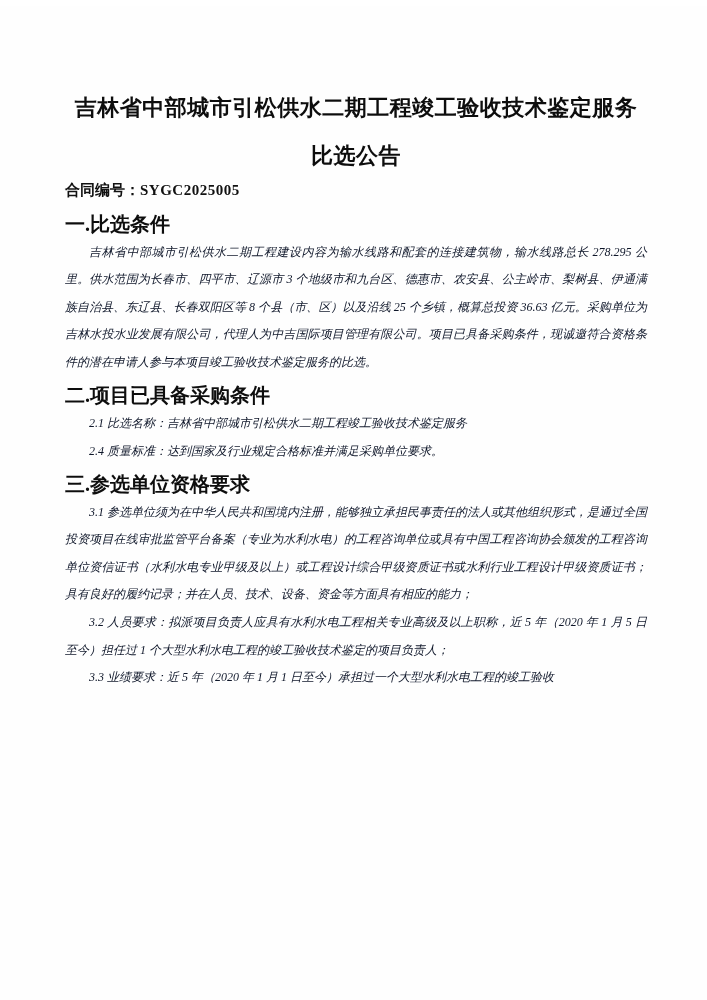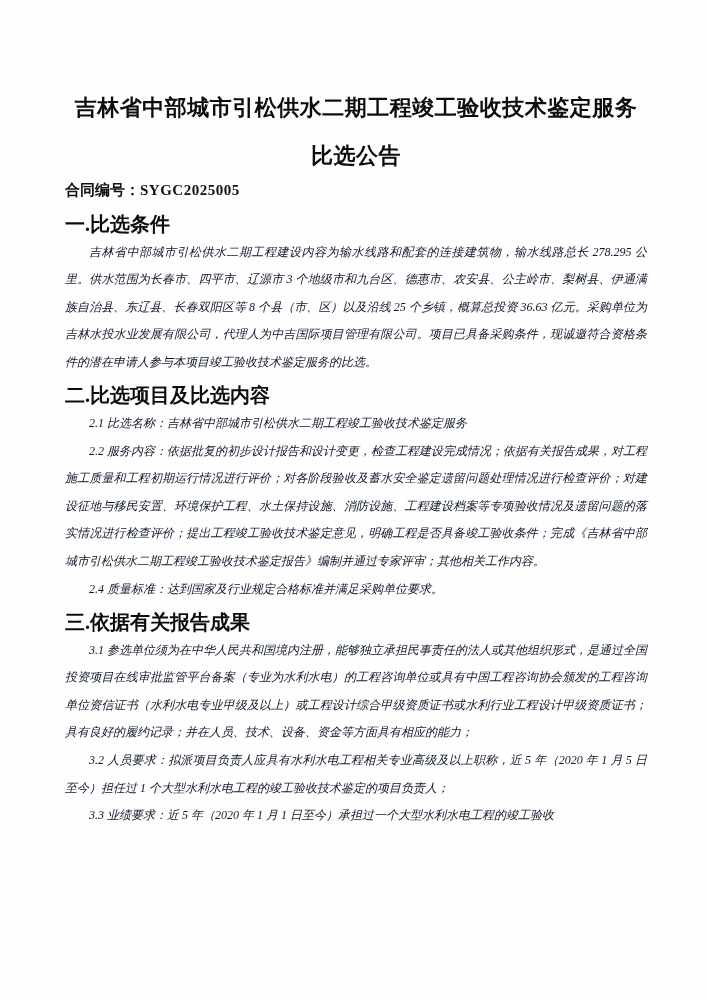--- a/index.html
+++ b/index.html
@@ -76,30 +76,29 @@
   <div class="doc-title line2">比选公告</div>
 
   <div class="contract">
     <span>合同编号：</span><span class="contract-no">SYGC2025005</span>
   </div>
 
   <h2 class="sec-heading first">一.比选条件</h2>
 
   <p class="para">吉林省中部城市引松供水二期工程建设内容为输水线路和配套的连接建筑物，输水线路总长 278.295 公里。供水范围为长春市、四平市、辽源市 3 个地级市和九台区、德惠市、农安县、公主岭市、梨树县、伊通满族自治县、东辽县、长春双阳区等 8 个县（市、区）以及沿线 25 个乡镇，概算总投资 36.63 亿元。采购单位为吉林水投水业发展有限公司，代理人为中吉国际项目管理有限公司。项目已具备采购条件，现诚邀符合资格条件的潜在申请人参与本项目竣工验收技术鉴定服务的比选。</p>
 
-  <h2 class="sec-heading later">二.比选项目及比选内容</h2>
+  <h2 class="sec-heading later">二.项目已具备采购条件</h2>
 
   <p class="para">2.1 比选名称：吉林省中部城市引松供水二期工程竣工验收技术鉴定服务</p>
 
-  <p class="para">2.2 服务内容：依据批复的初步设计报告和设计变更，检查工程建设完成情况；依据有关报告成果，对工程施工质量和工程初期运行情况进行评价；对各阶段验收及蓄水安全鉴定遗留问题处理情况进行检查评价；对建设征地与移民安置、环境保护工程、水土保持设施、消防设施、工程建设档案等专项验收情况及遗留问题的落实情况进行检查评价；提出工程竣工验收技术鉴定意见，明确工程是否具备竣工验收条件；完成《吉林省中部城市引松供水二期工程竣工验收技术鉴定报告》编制并通过专家评审；其他相关工作内容。</p>
 
 
   <p class="para">2.4 质量标准：达到国家及行业规定合格标准并满足采购单位要求。</p>
 
-  <h2 class="sec-heading later">三.依据有关报告成果</h2>
+  <h2 class="sec-heading later">三.参选单位资格要求</h2>
 
   <p class="para">3.1 参选单位须为在中华人民共和国境内注册，能够独立承担民事责任的法人或其他组织形式，是通过全国投资项目在线审批监管平台备案（专业为水利水电）的工程咨询单位或具有中国工程咨询协会颁发的工程咨询单位资信证书（水利水电专业甲级及以上）或工程设计综合甲级资质证书或水利行业工程设计甲级资质证书；具有良好的履约记录；并在人员、技术、设备、资金等方面具有相应的能力；</p>
 
   <p class="para">3.2 人员要求：拟派项目负责人应具有水利水电工程相关专业高级及以上职称，近 5 年（2020 年 1 月 5 日至今）担任过 1 个大型水利水电工程的竣工验收技术鉴定的项目负责人；</p>
 
   <p class="para">3.3 业绩要求：近 5 年（2020 年 1 月 1 日至今）承担过一个大型水利水电工程的竣工验收</p>
 
 </div>
 
 </body></html>

